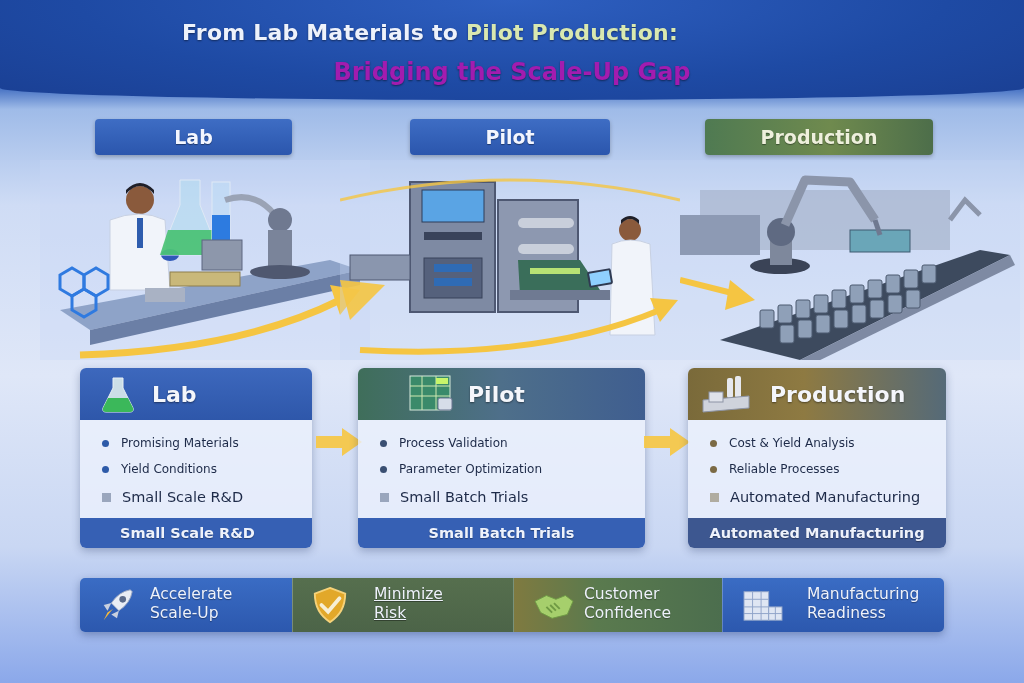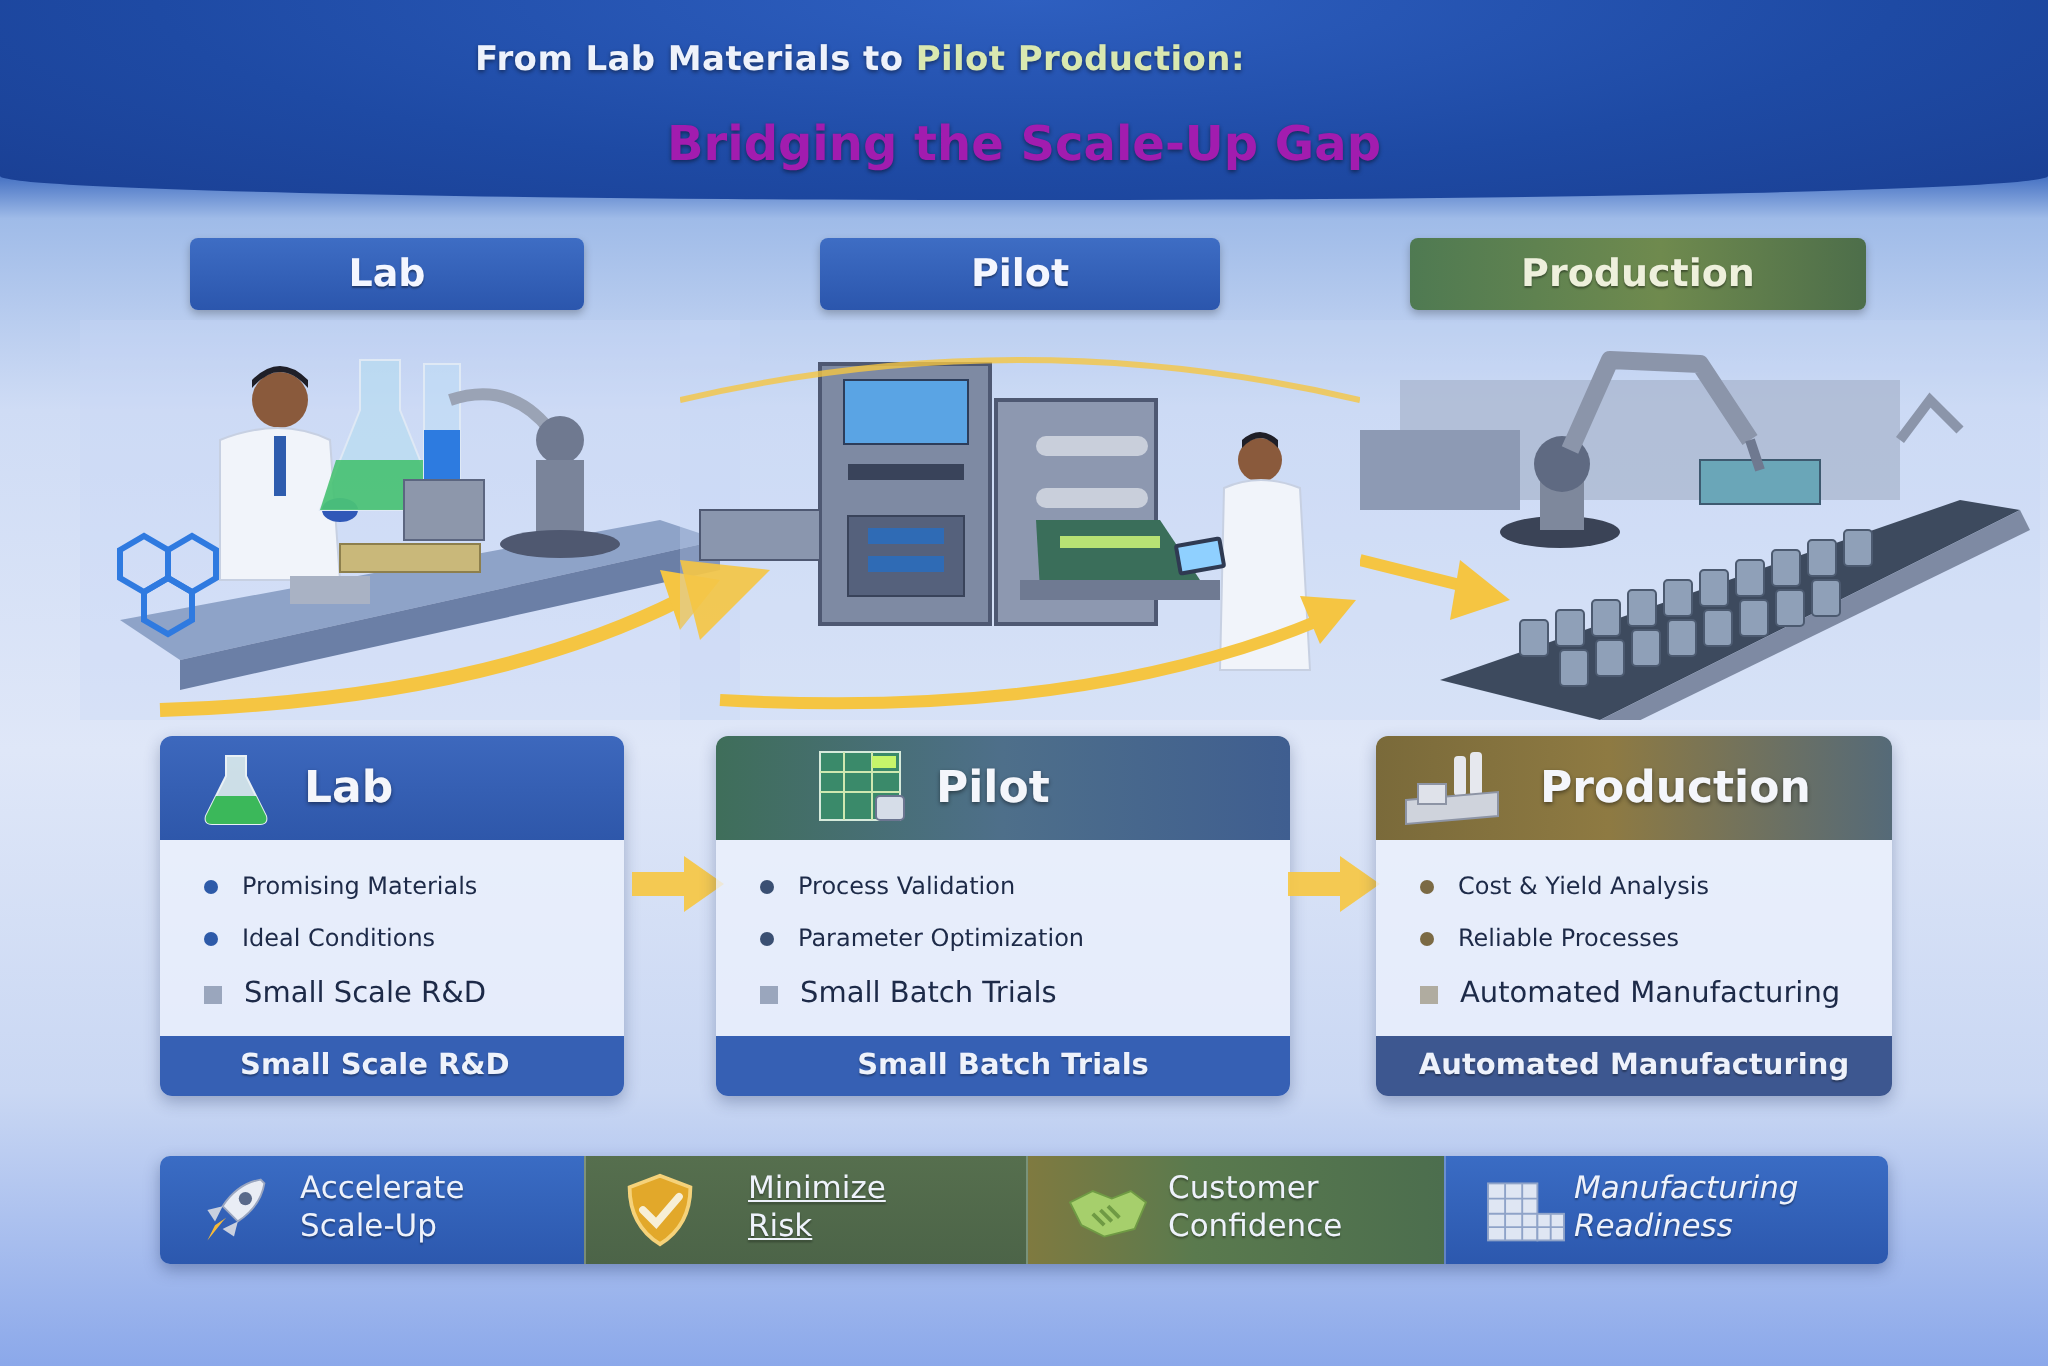--- a/index.html
+++ b/index.html
@@ -9,21 +9,21 @@
     position: relative;
     background: linear-gradient(180deg, #1f4aa0 0%, #2c5cb8 12%, #9fbbe8 16%, #cfdcf5 30%, #dfe7f8 55%, #c9d7f3 80%, #8ba8ea 100%);
   }
   .sky {
     position: absolute; left: 0; top: 0; width: 1024px; height: 100px;
     background: radial-gradient(ellipse at 50% 0%, #2e5fc0 0%, #1e4aa4 60%, #1a3f93 100%);
     border-bottom-left-radius: 50% 12px; border-bottom-right-radius: 50% 12px;
   }
   .title {
     position: absolute; top: 20px; left: 0; width: 860px; text-align: center;
-    color: #eef2fb; font-weight: bold; font-size: 17px; letter-spacing: 0.2px;
+    color: #eef2fb; font-weight: bold; font-size: 22px; letter-spacing: 0.2px;
     text-shadow: 0 1px 2px rgba(0,0,0,0.45);
   }
   .title .accent { color: #d9e8b0; }
   .subtitle {
     position: absolute; top: 58px; left: 0; width: 1024px; text-align: center;
     color: #a21caf; font-size: 24px; text-shadow: 0 1px 2px rgba(0,0,0,0.45);
   }
   .subtitle .strong { font-weight: bold; }
 
   .stage-pill {
@@ -90,21 +90,21 @@
   .b3 { width: 209px; background: linear-gradient(90deg,#7f7a40,#5a7a4e 40%,#4c6e4e); border-left: 1px solid rgba(255,255,255,0.25); }
   .b4 { width: 222px; background: linear-gradient(180deg,#3a6cc4,#2c58ae); border-left: 1px solid rgba(255,255,255,0.25); }
   .benefit .bico { position: absolute; left: 18px; top: 8px; width: 38px; height: 38px; }
   .benefit .btxt {
     position: absolute; left: 72px; top: 7px; color: #eef2fb; font-size: 15.5px; line-height: 19px;
     text-shadow: 0 1px 1px rgba(0,0,0,0.35);
   }
   .b1 .btxt { left: 70px; }
   .b2 .btxt { left: 81px; text-decoration: underline; }
   .b3 .btxt { left: 70px; }
-  .b4 .btxt { left: 64px; font-style: italic; }
+  .b4 .btxt { left: 84px; }
 </style>
 </head>
 <body>
 
 <div class="sky"></div>
 
 <h1 class="title">
   <span>From Lab Materials to </span><span class="accent">Pilot Production:</span>
 </h1>
 <h2 class="subtitle">
@@ -235,21 +235,21 @@
     </svg>
     <span class="h">Lab</span>
   </div>
   <ul>
     <li>
         <span class="bullet-dot"></span>
         <span>Promising Materials</span>
       </li>
     <li>
         <span class="bullet-dot"></span>
-        <span>Ideal Conditions</span>
+        <span>Yield Conditions</span>
       </li>
     <li class="minor">
         <span class="bullet-sq"></span>
         <span>Small Scale R&amp;D</span>
       </li>
   </ul>
   <div class="card-foot">Small Scale R&amp;D</div>
 </div>
 
 <svg class="flow-arrow arrow-1" viewBox="0 0 46 28">

